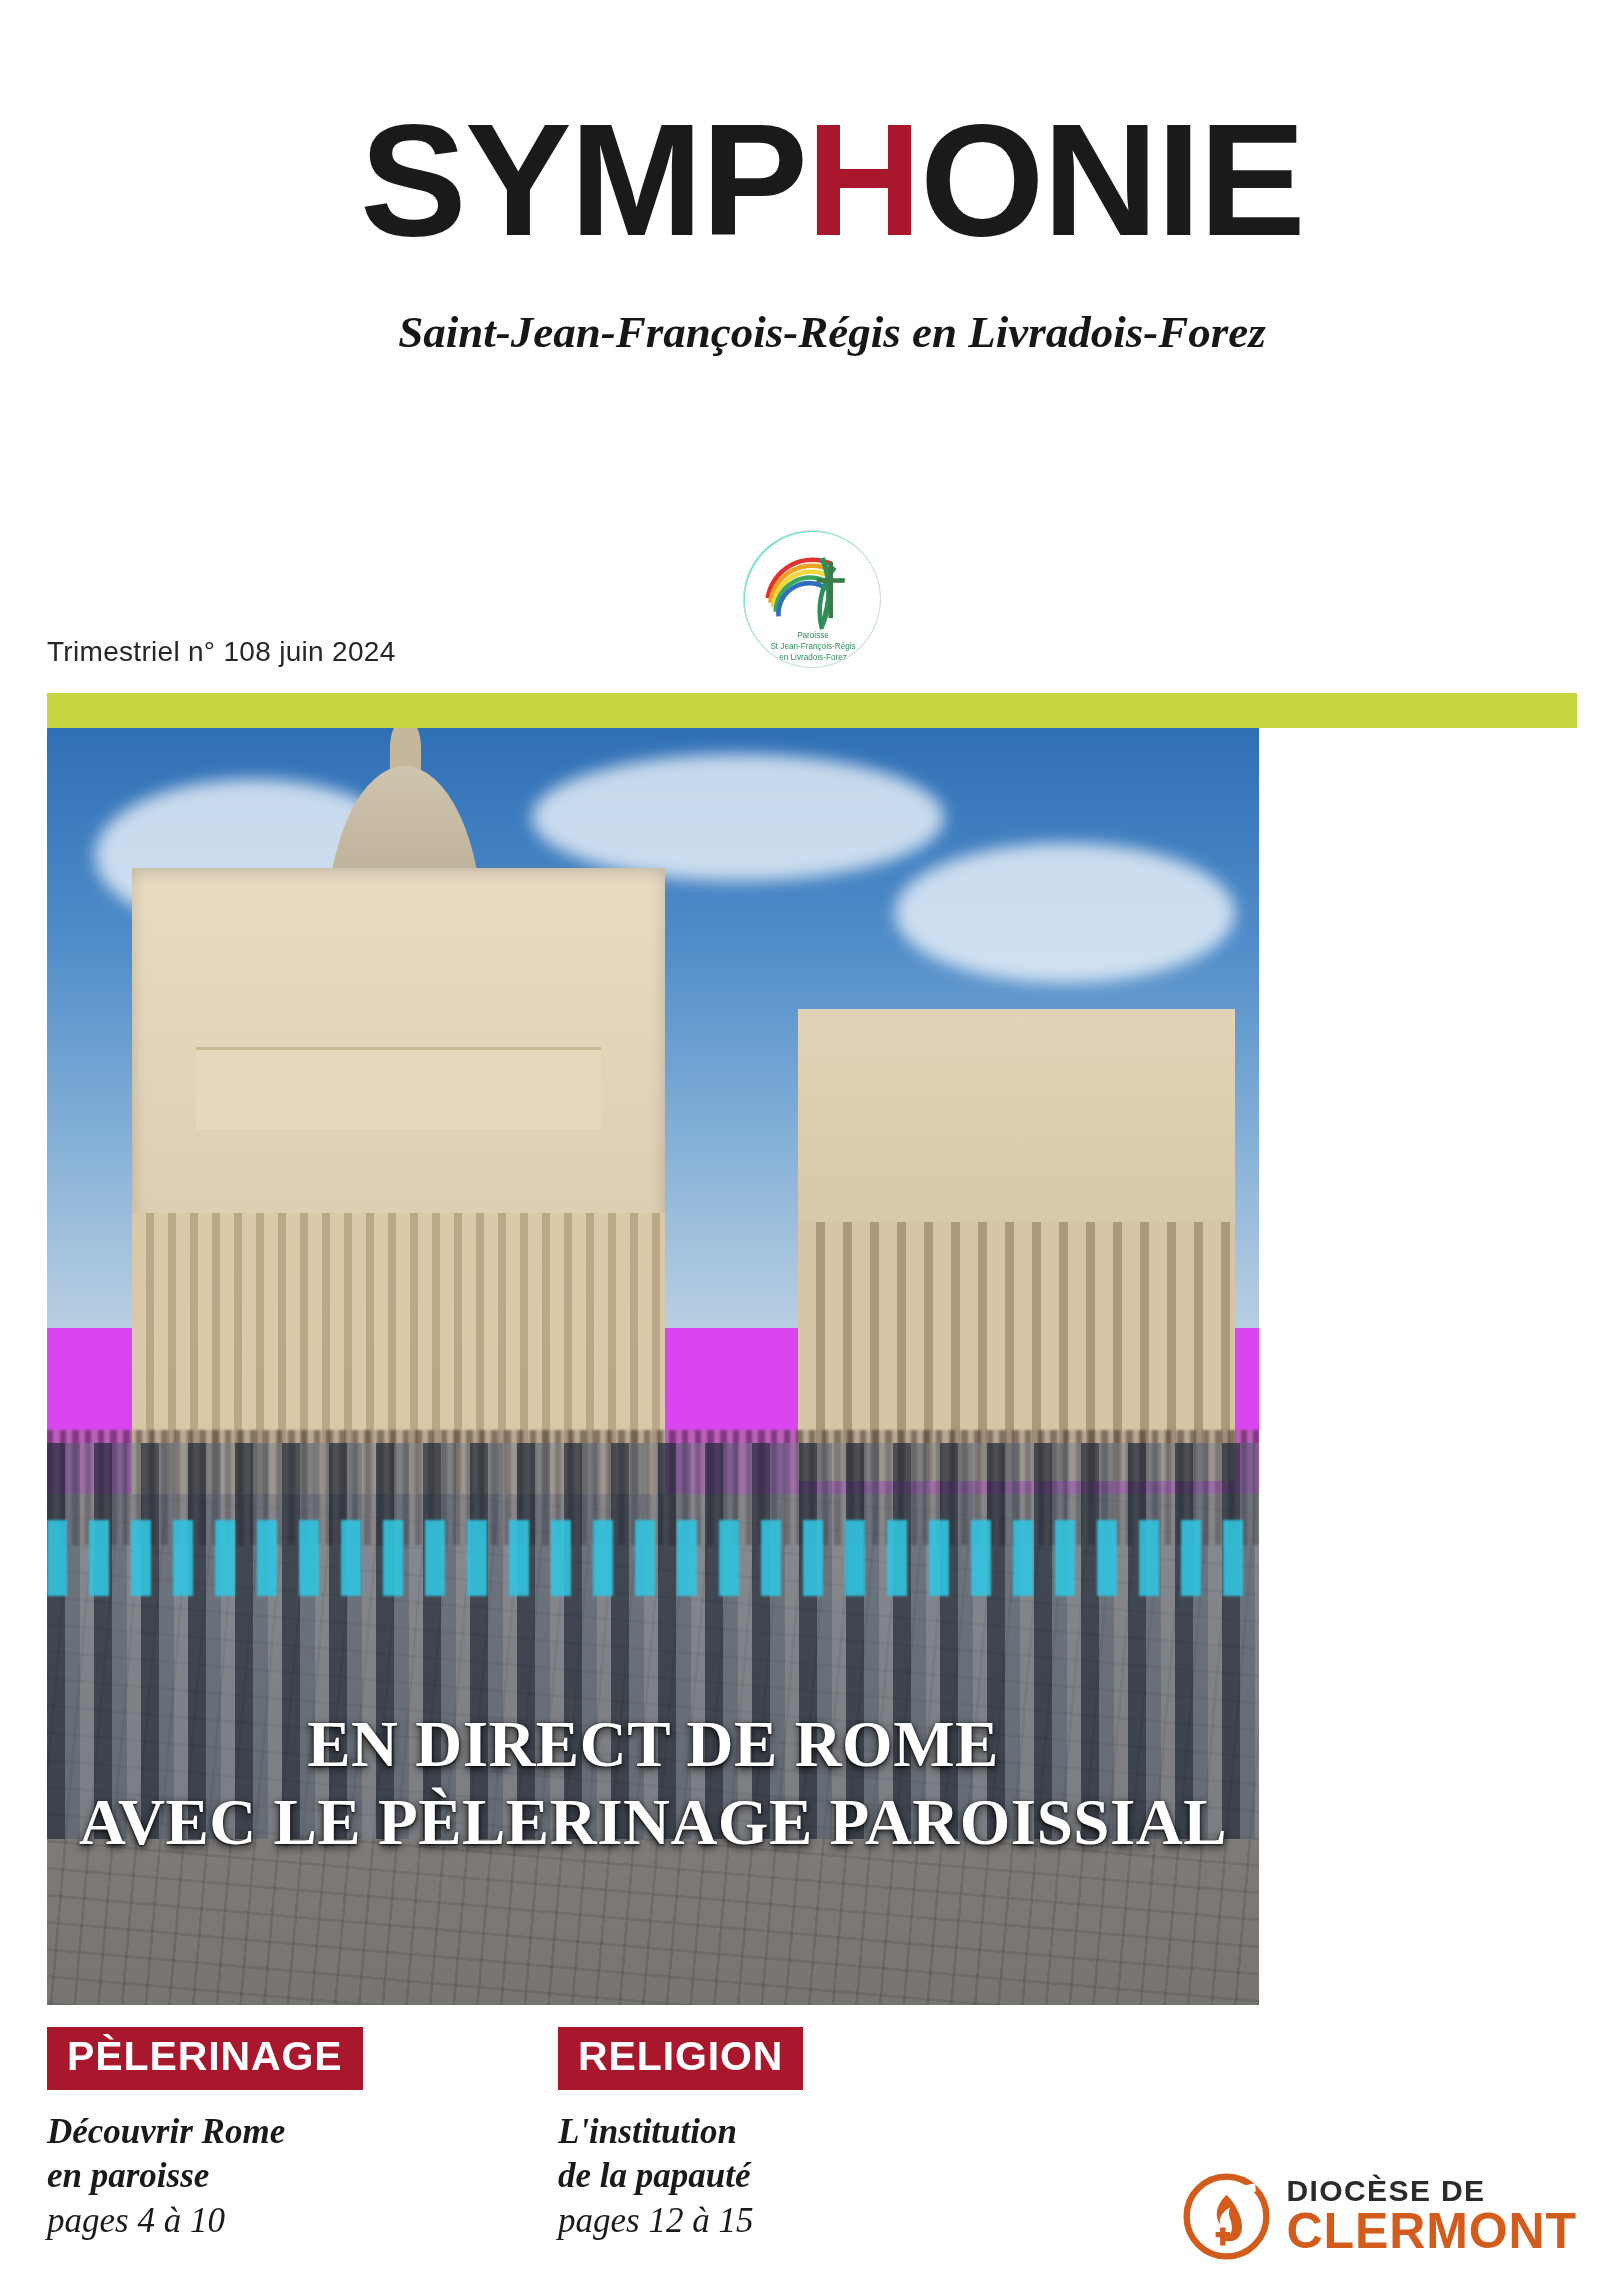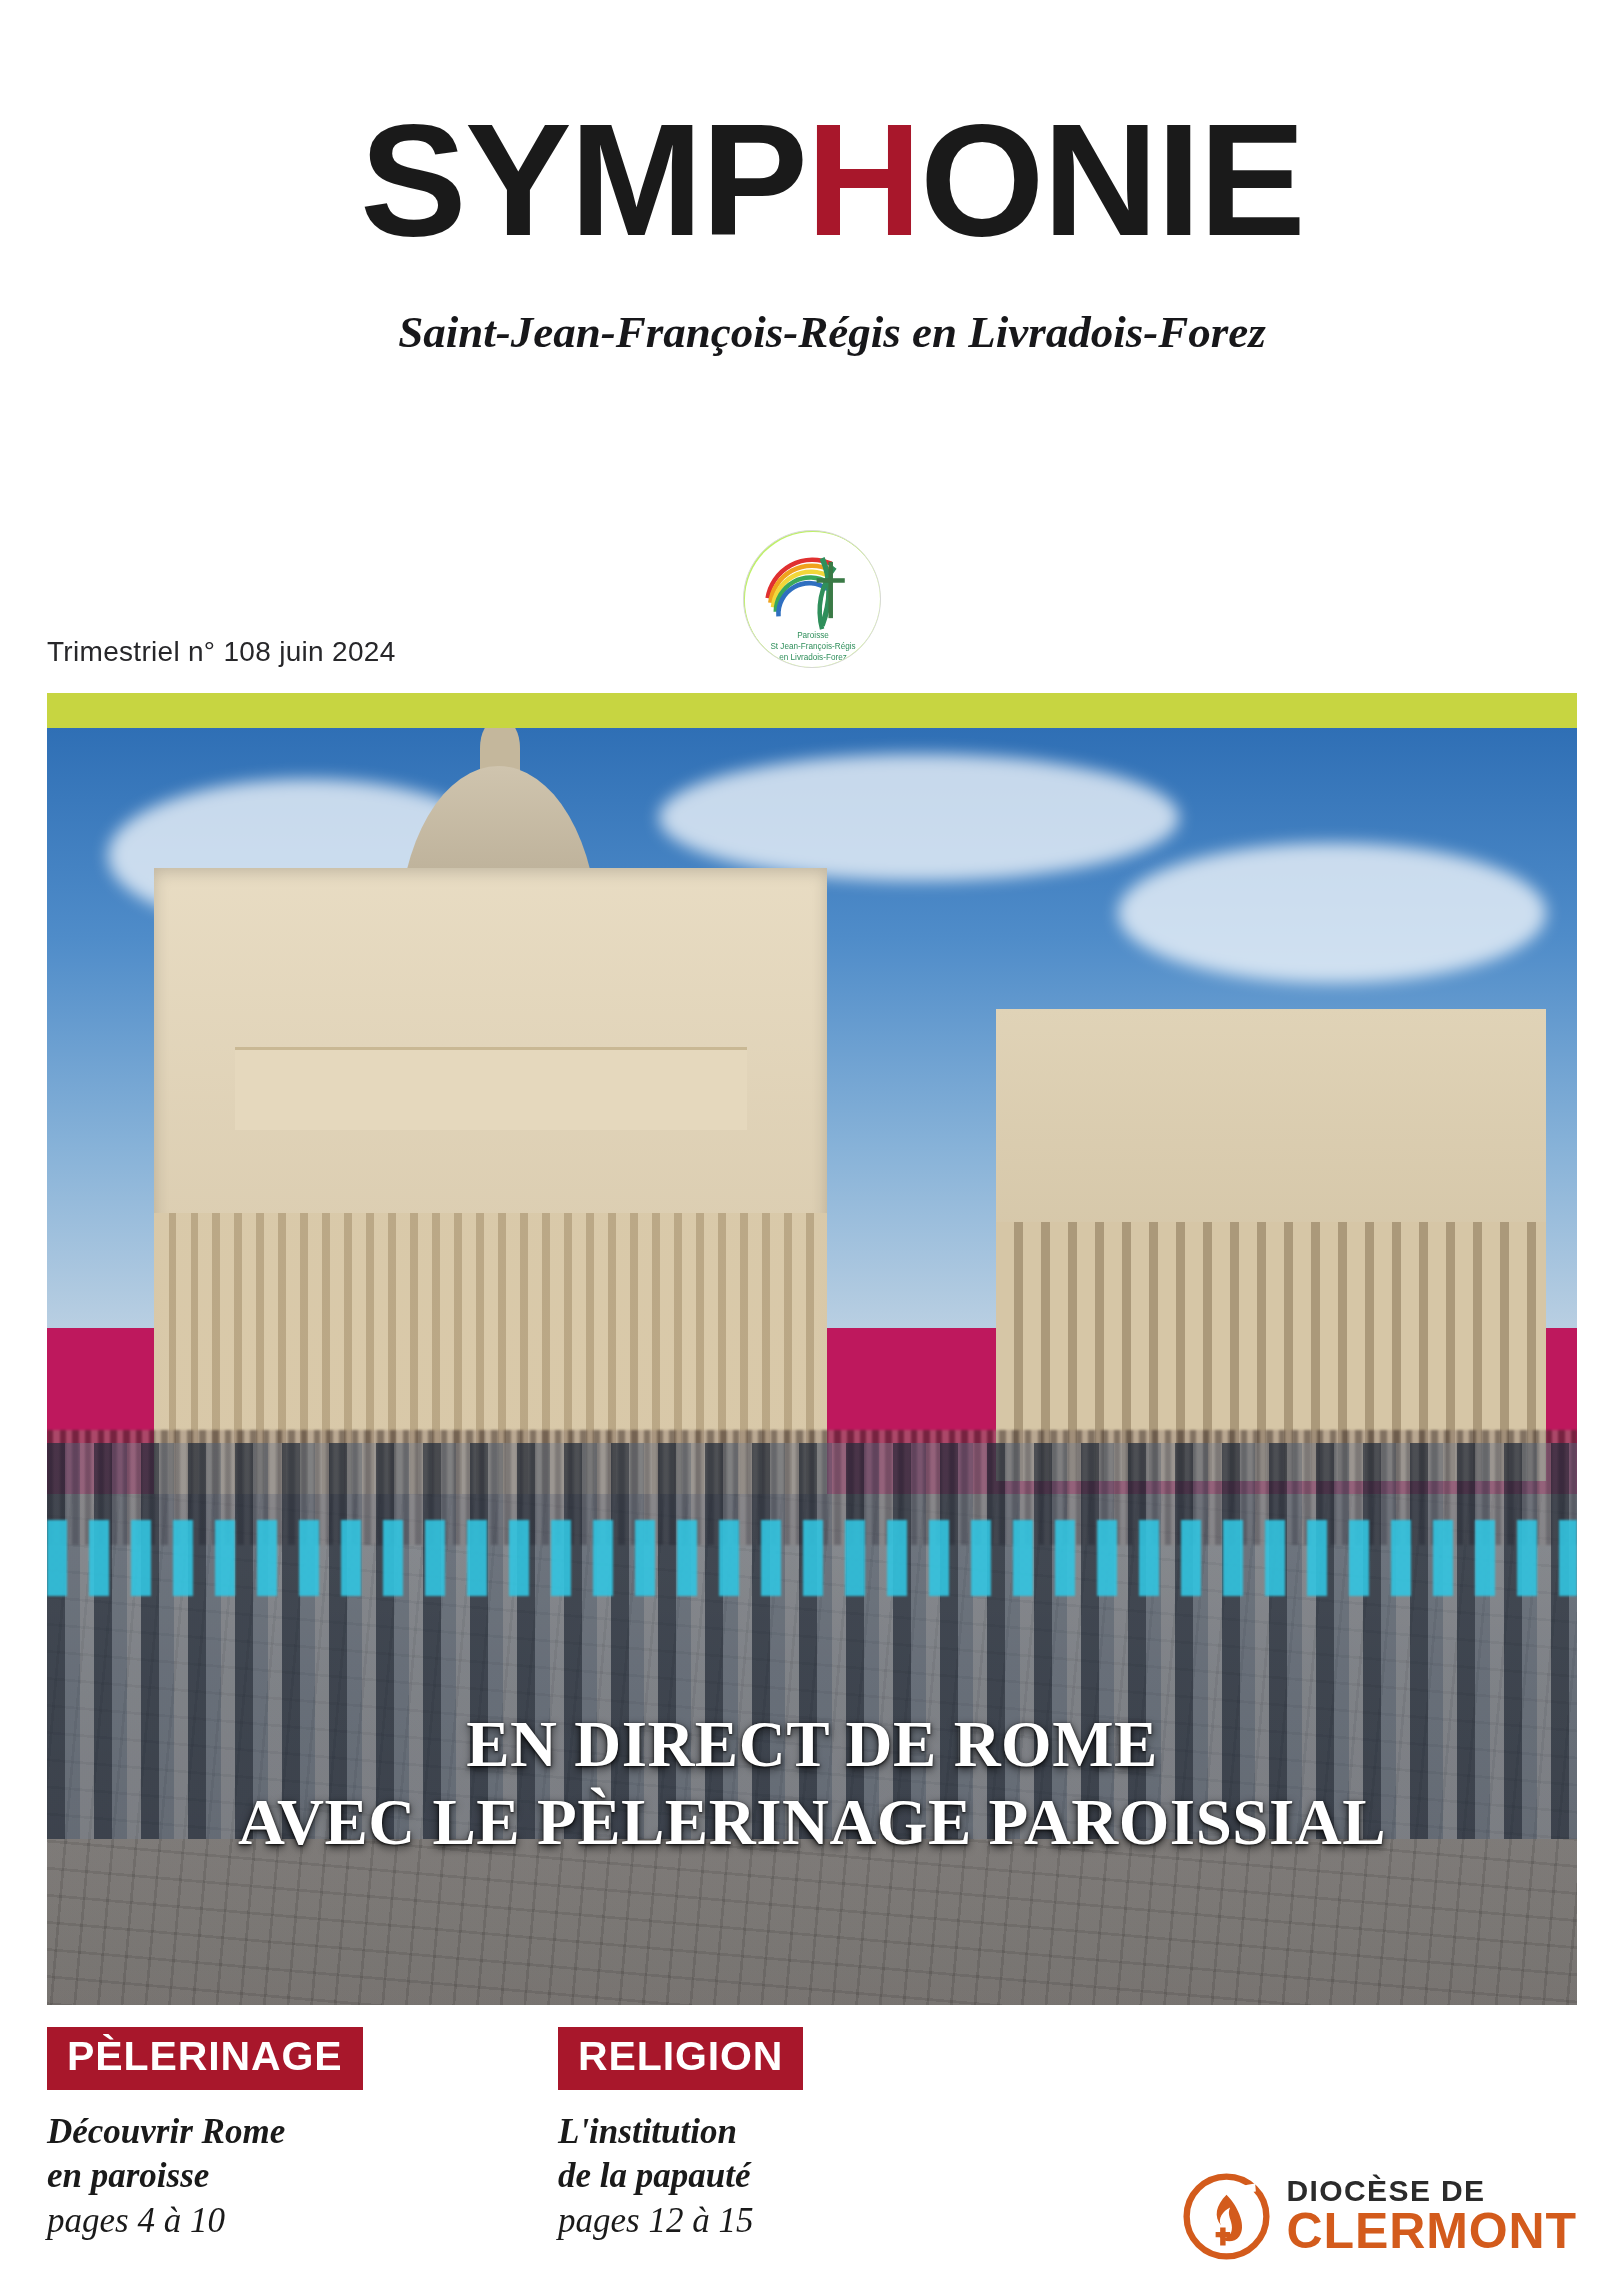--- a/index.html
+++ b/index.html
@@ -50,21 +50,21 @@
 
   
   .roundel {
     position: absolute;
     top: 530px;
     left: 50%;
     transform: translateX(-50%);
     width: 138px;
     height: 138px;
     border-radius: 50%;
-    background: #bef264;
+    background: #5eead4;
     border: 1.8px solid #d8d8d8;
     overflow: hidden;
   }
   .roundel svg { display: block; }
 
   
   .issue-line {
     position: absolute;
     top: 636px;
     left: 47px;
@@ -80,24 +80,24 @@
     left: 47px;
     width: 1530px;
     height: 35px;
     background: #c7d541;
   }
 
   .photo {
     position: absolute;
     top: 728px;
     left: 47px;
-    width: 1530px;
+    width: 1212px;
     height: 1277px;
     overflow: hidden;
-    background: #be185d;
+    background: #d946ef;
   }
   
   .sky {
     position: absolute;
     inset: 0 0 53% 0;
     background: linear-gradient(180deg,#2f6fb5 0%, #4f8cc9 35%, #87b2d8 70%, #b9cfe2 100%);
   }
   .cloud {
     position: absolute;
     background: rgba(255,255,255,0.72);

